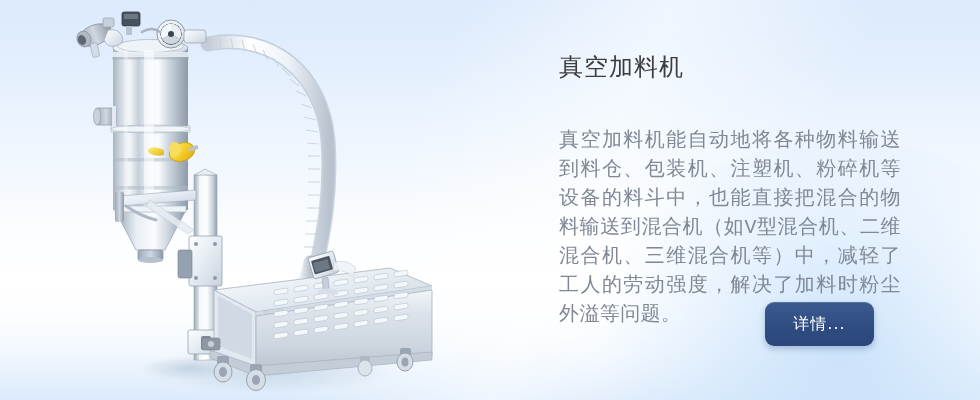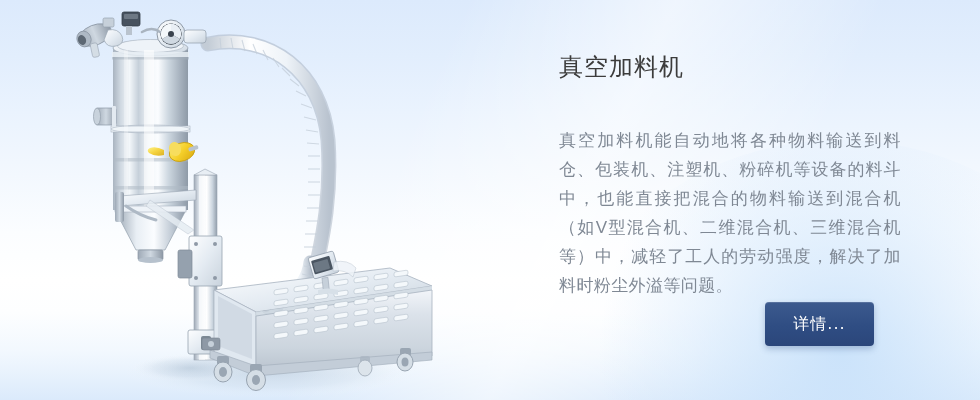--- a/index.html
+++ b/index.html
@@ -72,42 +72,42 @@
     font-size: 24px;
     line-height: 46px;
     letter-spacing: 1px;
     font-weight: 400;
     color: #3c3c3c;
     font-family: "DejaVu Sans", "Liberation Sans", sans-serif;
   }
   .body-copy {
     margin: 36px 12px 0 0;
     width: 342px;
-    font-size: 17px;
+    font-size: 20px;
     line-height: 29px;
     letter-spacing: 0.4px;
     color: #7f8894;
     text-align: justify;
     text-justify: inter-ideograph;
-    font-family: Liberation Sans, sans-serif;
+    font-family: Liberation Mono, monospace;
   }
 
   
   .cta {
     position: absolute;
     left: 765px;
     top: 302px;
     width: 109px;
     height: 44px;
     display: flex;
     align-items: center;
     justify-content: center;
     border: 0;
     padding: 7px;
-    border-radius: 4px;
+    border-radius: 9px;
     background: linear-gradient(to bottom, #3c5a8e 0%, #2f4d83 55%, #2b467a 100%);
     color: #ffffff;
     font-size: 16px;
     letter-spacing: 1px;
     cursor: pointer;
     box-shadow: 0 3px 6px rgba(60,90,140,0.32), inset 0 1px 0 rgba(255,255,255,0.14);
     font-family: "DejaVu Sans", "Liberation Sans", sans-serif;
   }
 </style>
 </head>

